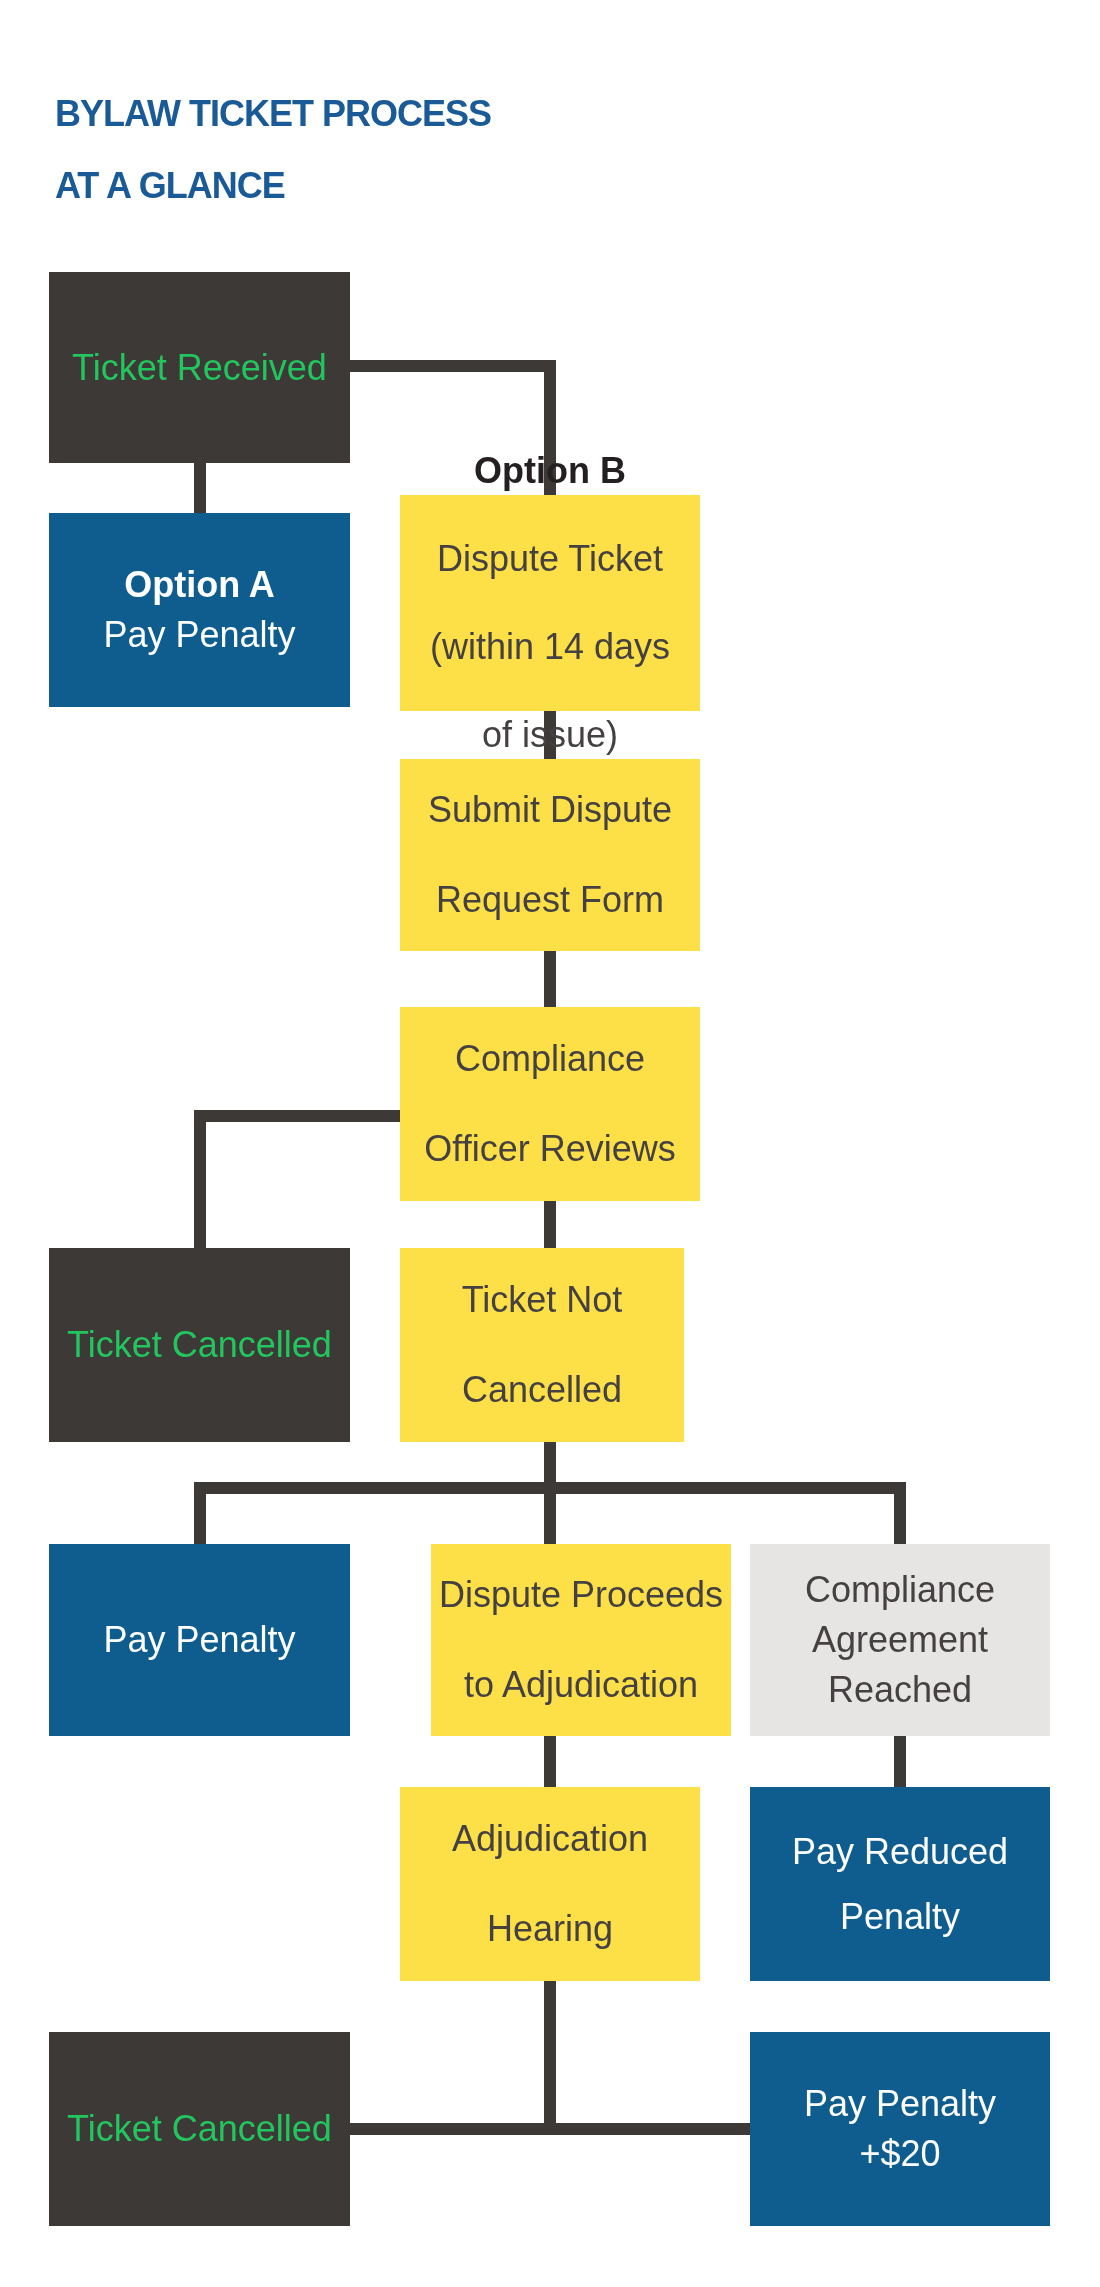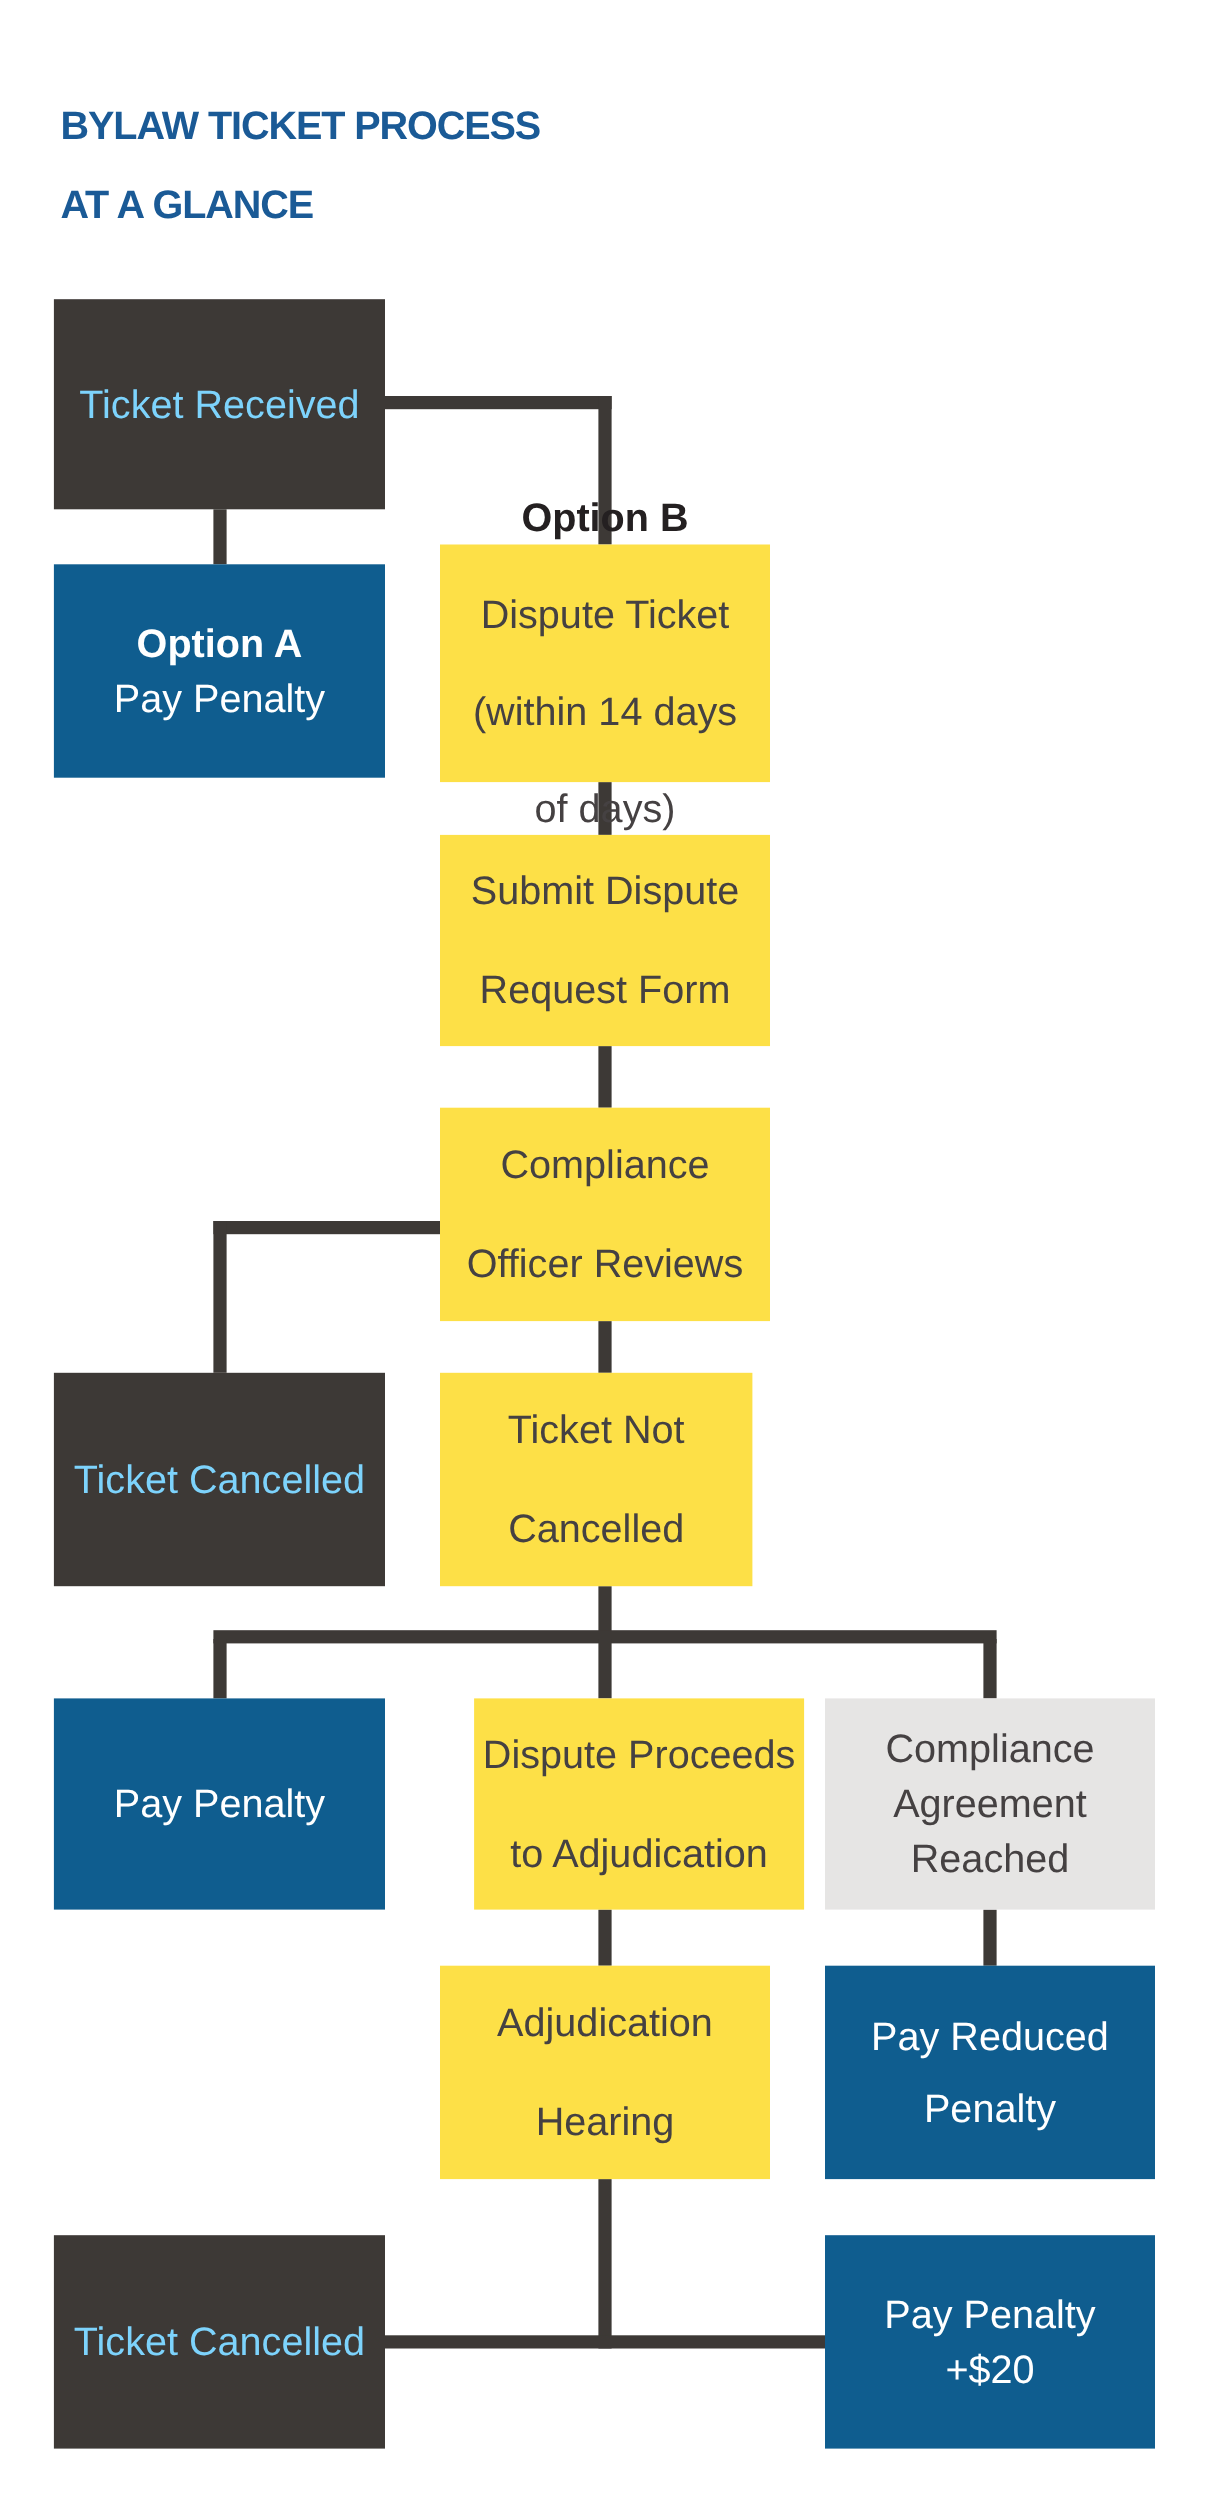--- a/index.html
+++ b/index.html
@@ -16,21 +16,21 @@
     line-height:72px;color:#1A5A96;
   }
   .node{
     position:absolute;
     display:flex;flex-direction:column;
     align-items:center;justify-content:center;
     text-align:center;
     font-size:36px;line-height:50px;
     padding:6px;box-sizing:border-box;
   }
-  .node.dark{background:#3D3936;color:#7dd3fc;}
+  .node.dark{background:#3D3936;color:#22c55e;}
   .node.blue{background:#0F5D8F;color:#ffffff;}
   .node.gray{background:#fde047;color:#454142;gap:40px;}
   .node.lightgray{background:#E6E5E4;color:#454142;}
   .node .heading{font-weight:bold;}
   .node.gray .heading{color:#242021;}
   .edge{position:absolute;background:#3D3936;}
 
   
   #n-ticket-received      {left:49px;  top:272px;  width:301px; height:191px;}
   #n-option-a             {left:49px;  top:513px;  width:301px; height:194px;}
@@ -81,21 +81,21 @@
 
   <div class="node blue" id="n-option-a">
     <div class="heading">Option A</div>
     <div>Pay Penalty</div>
   </div>
 
   <div class="node gray" id="n-option-b">
     <div class="heading">Option B</div>
     <div>Dispute Ticket</div>
     <div>(within 14 days</div>
-    <div>of days)</div>
+    <div>of issue)</div>
   </div>
 
   <div class="node gray" id="n-submit-dispute">
     <div>Submit Dispute</div>
     <div>Request Form</div>
   </div>
 
   <div class="node gray" id="n-compliance-reviews">
     <div>Compliance</div>
     <div>Officer Reviews</div>

